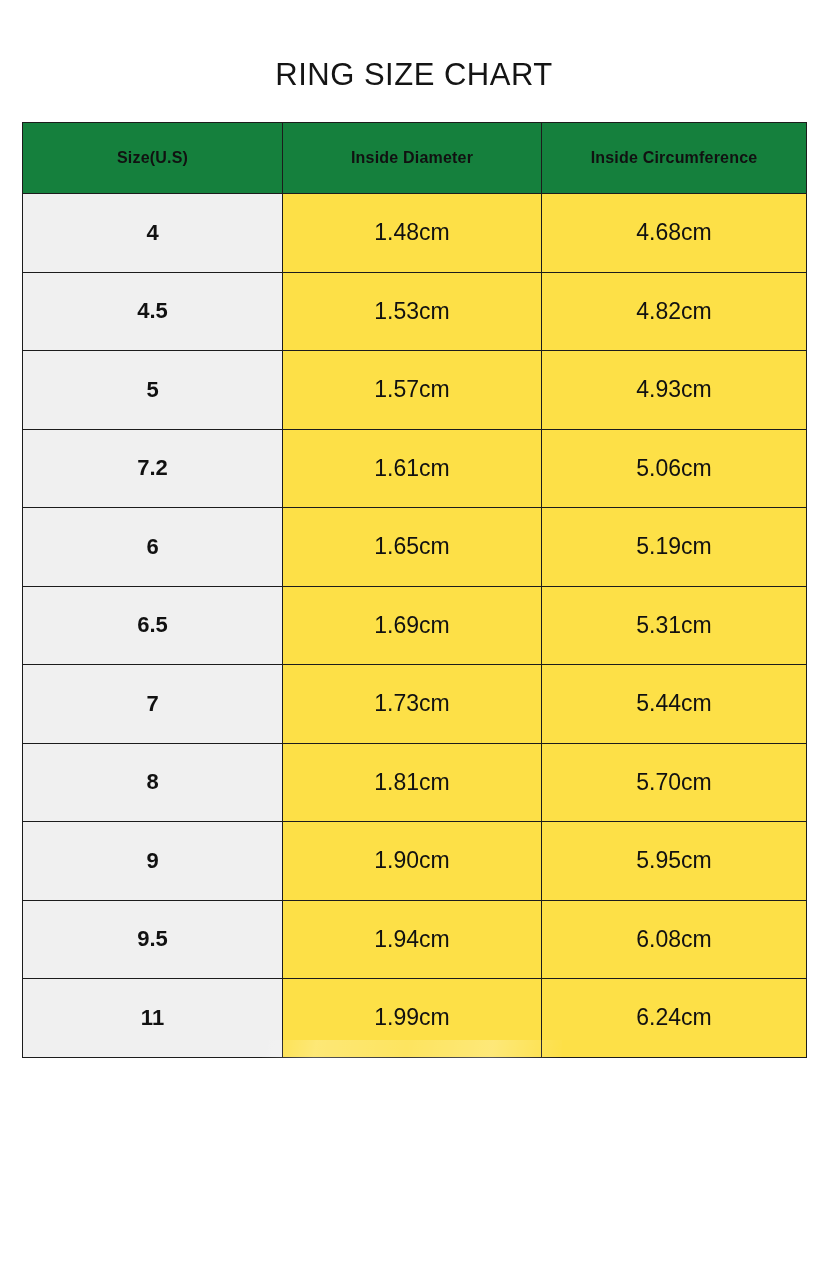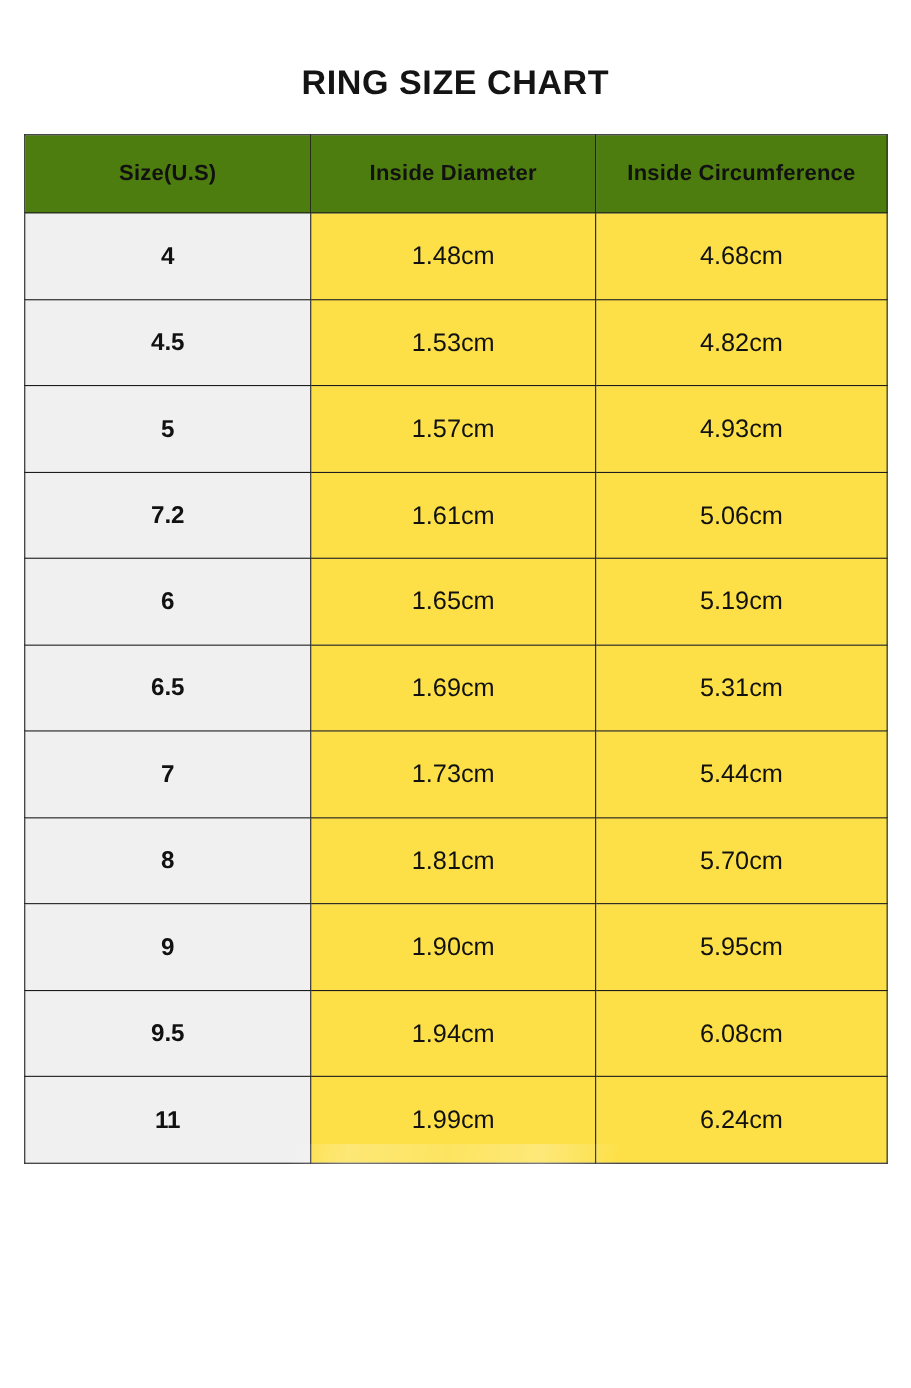--- a/index.html
+++ b/index.html
@@ -24,21 +24,21 @@
   }
 
   
   .chart-title {
     position: absolute;
     top: 56px;
     left: 0;
     width: 828px;
     text-align: center;
     font-size: 31px;
-    font-weight: 700;
+    font-weight: 400;
     letter-spacing: 0.5px;
     color: #141414;
     line-height: 38px;
     white-space: nowrap;
   }
 
   
   .size-table-wrap {
     position: absolute;
     left: 22px;
@@ -62,22 +62,22 @@
     border: 1.6px solid #1c1c1c;
     text-align: center;
     vertical-align: middle;
     padding: 0;
     color: #111111;
   }
 
   
   table.size-table thead th {
     height: 70px;
-    background: #4d7c0f;
-    font-size: 20px;
+    background: #15803d;
+    font-size: 16px;
     font-weight: 700;
     letter-spacing: 0.2px;
     white-space: nowrap;
   }
 
   
   table.size-table tbody td {
     height: 77.5px;
     font-size: 23px;
     font-weight: 400;

